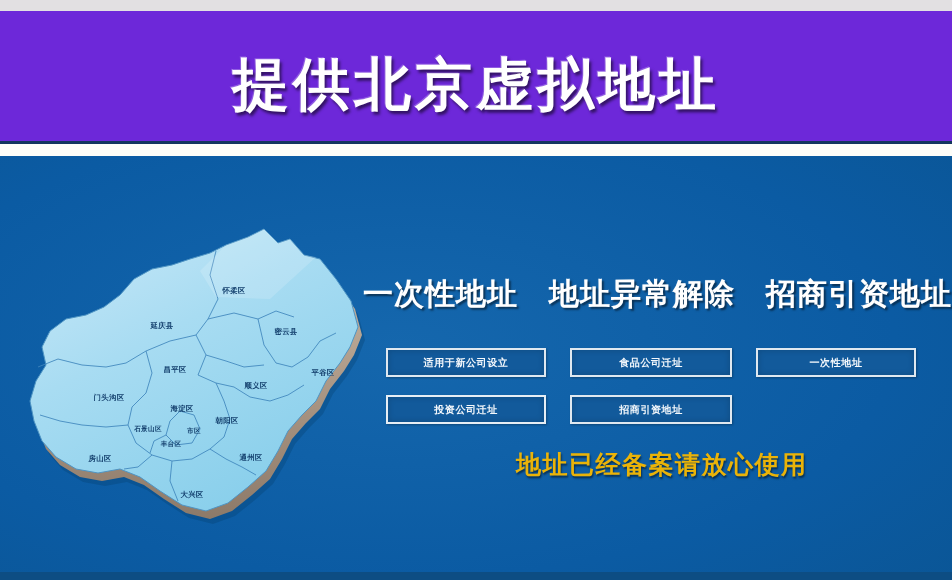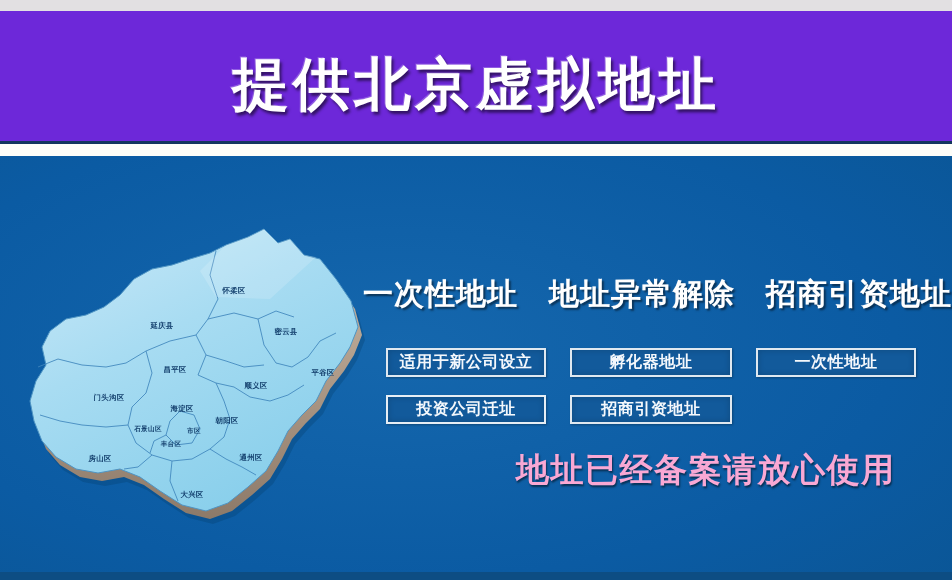--- a/index.html
+++ b/index.html
@@ -94,34 +94,34 @@
     display:grid;
     grid-template-columns:160px 1fr 160px;
     column-gap:24px;
     row-gap:18px;
   }
   .chip {
     height:29px;
     border:2px solid #dfe8f0;
     background:#125a9b;
     color:#f4f8fc;
-    font-size:16px;
+    font-size:10px;
     font-weight:bold;
     letter-spacing:.6px;
     display:flex; align-items:center; justify-content:center;
     white-space:nowrap;
     box-shadow:inset 0 0 6px rgba(0,0,0,.18), 1px 1px 2px rgba(0,0,0,.28);
   }
   .chip.wide { border-color:#e6eef5; }
 
   .tagline {
     position:absolute; left:160px; top:292px;
-    font-size:33px;
-    font-weight:bold;
-    color:#f9a8d4;
+    font-size:25px;
+    font-weight:bold;
+    color:#eab308;
     letter-spacing:1.5px;
     white-space:nowrap;
     text-shadow:1px 2px 2px rgba(0,0,0,.5);
   }
 </style>
 </head>
 <body>
 
 <div id="banner">
 
@@ -237,21 +237,21 @@
   <div class="right-col">
 
     <div class="headline">
       <span class="hl">一次性地址</span>
       <span class="hl">地址异常解除</span>
       <span class="hl">招商引资地址</span>
     </div>
 
     <div class="chip-grid">
       <div class="chip">适用于新公司设立</div>
-      <div class="chip">孵化器地址</div>
+      <div class="chip">食品公司迁址</div>
       <div class="chip">一次性地址</div>
       <div class="chip wide">投资公司迁址</div>
       <div class="chip">招商引资地址</div>
     </div>
 
     <div class="tagline">地址已经备案请放心使用</div>
   </div>
 
 </div>
 

